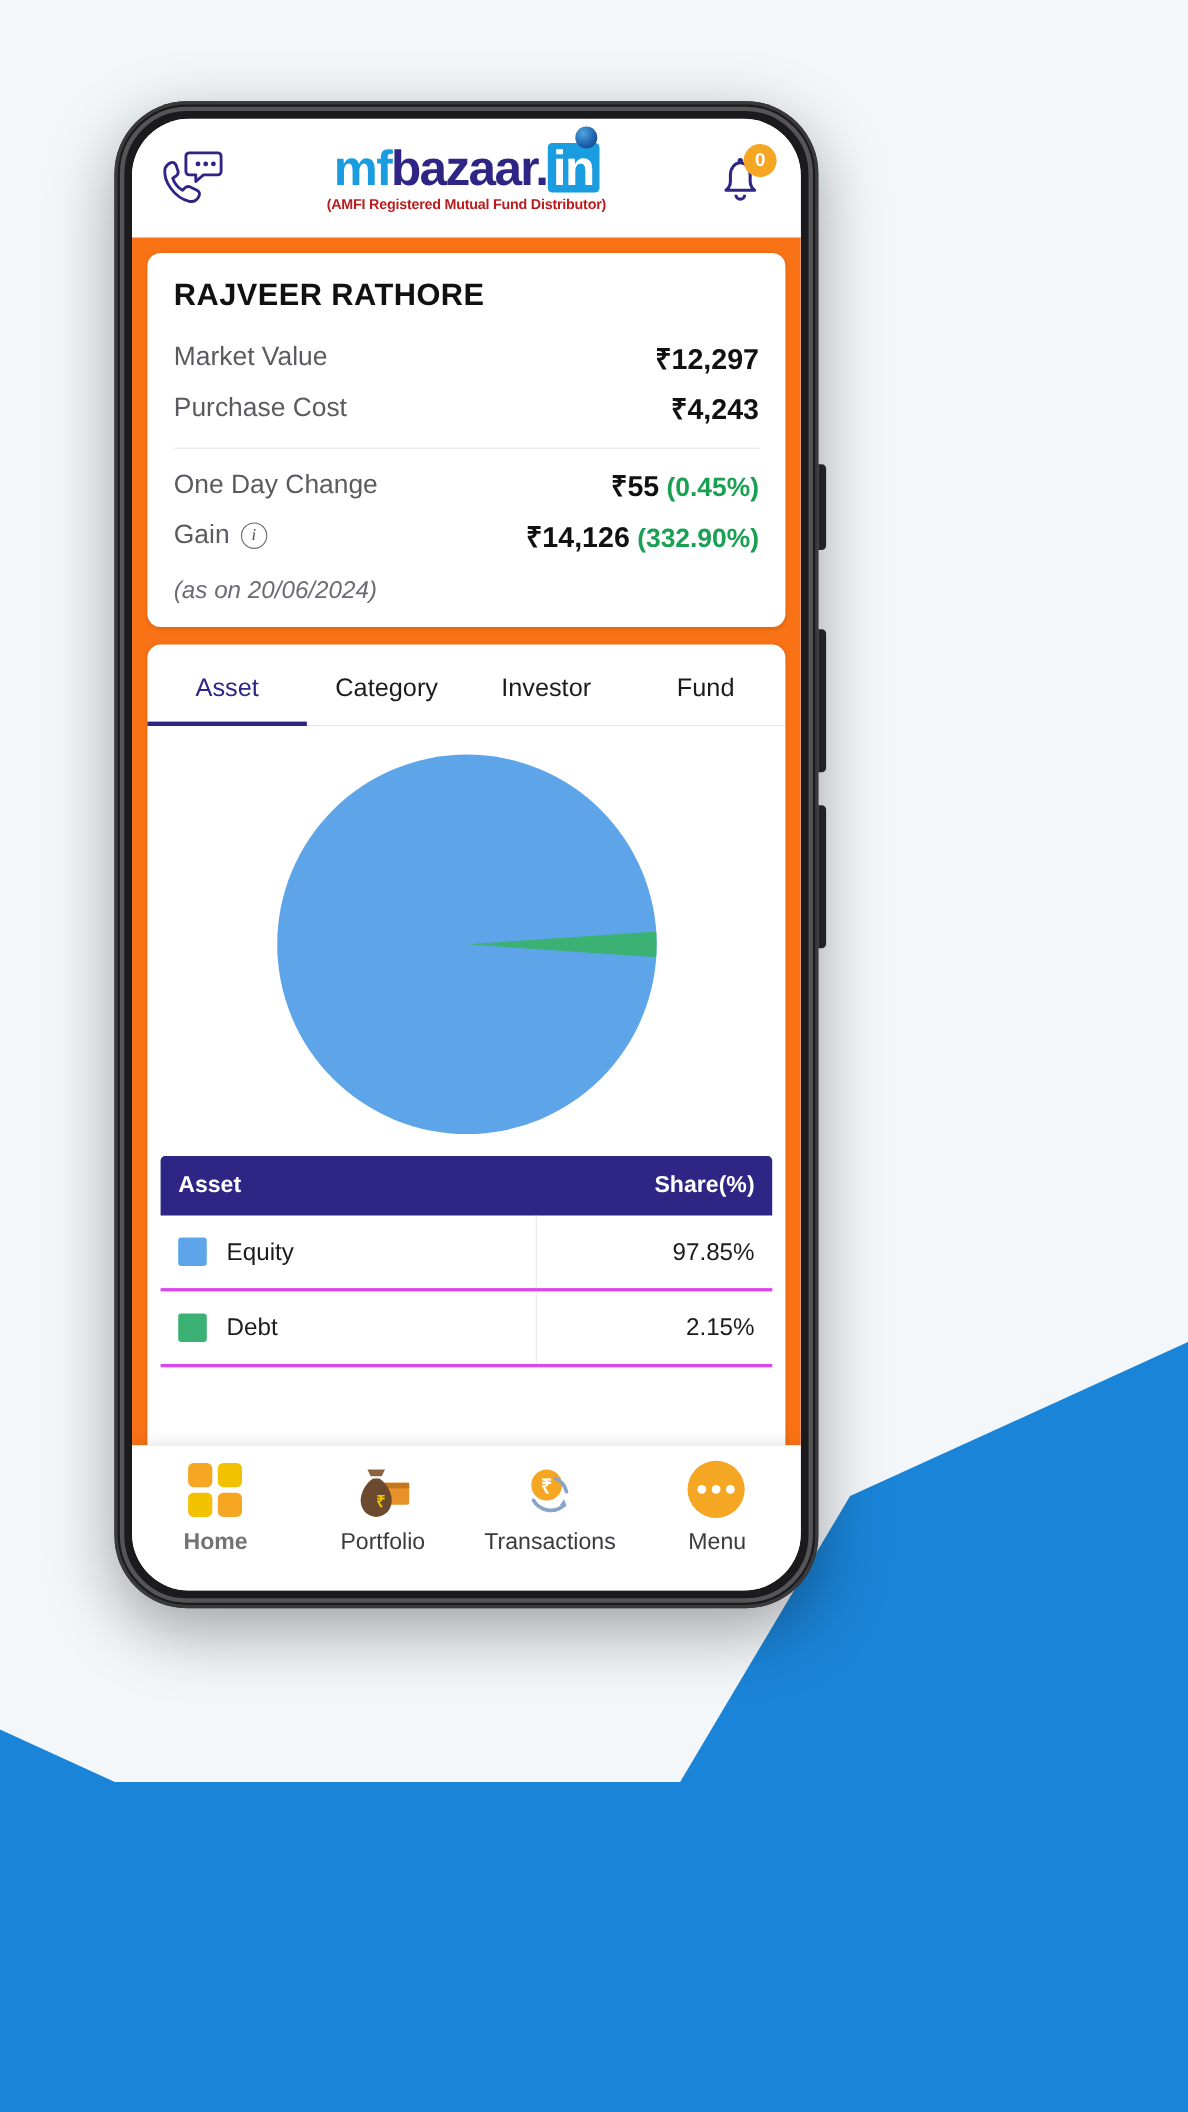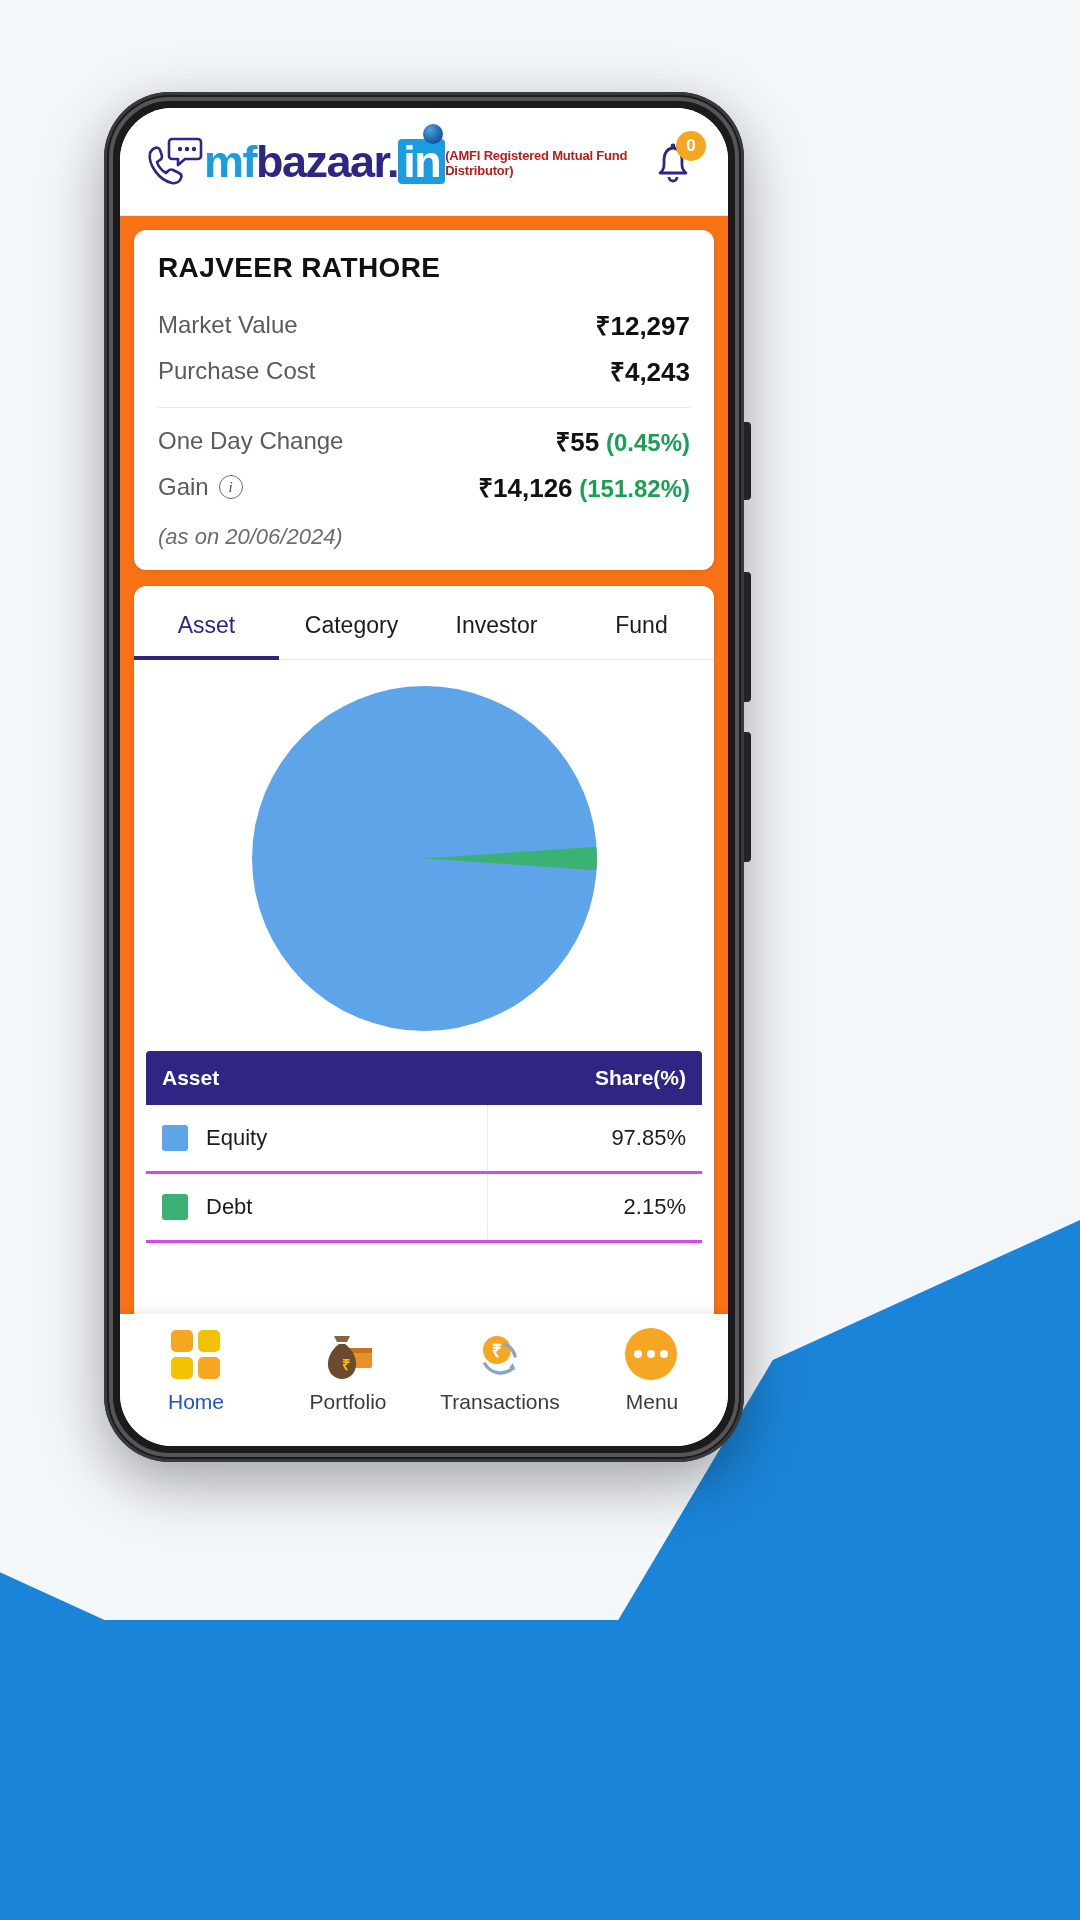--- a/index.html
+++ b/index.html
@@ -65,21 +65,21 @@
 
   
   #app-header {
     height: 108px; flex: 0 0 108px;
     display: flex; align-items: center; justify-content: space-between;
     padding: 0 26px;
     border-bottom: 1px solid #e9e9ee;
     background: #fff;
   }
   #support-icon { width: 58px; height: 50px; position: relative; }
-  #brand { display: flex; flex-direction: row; align-items: center; flex: 1; }
+  #brand { display: flex; flex-direction: column; align-items: center; flex: 1; }
   .brand-logo {
     font-size: 45px; font-weight: bold; letter-spacing: -1.5px;
     line-height: 1; white-space: nowrap; position: relative;
   }
   .brand-logo .mf { color: #1a9de0; }
   .brand-logo .bazaar { color: #2e2585; }
   .brand-logo .dot { color: #2e2585; }
   .in-box {
     display: inline-block; background: #1a9de0; color: #fff;
     padding: 0 5px; border-radius: 4px; position: relative;
@@ -188,21 +188,21 @@
     display: flex; align-items: flex-start; justify-content: space-around;
     padding-top: 14px;
     box-shadow: 0 -2px 12px rgba(0,0,0,.10);
     position: relative; z-index: 3;
   }
   .nav-item {
     display: flex; flex-direction: column; align-items: center; gap: 8px;
     width: 150px;
   }
   .nav-label { font-size: 21px; color: #3a3a40; }
-  .nav-item.active .nav-label { color: #1d4ed8; font-weight: normal; }
+  .nav-item.active .nav-label { color: #737373; font-weight: bold; }
   .nav-ico { width: 54px; height: 54px; position: relative; }
 
   
   .hm { position: absolute; border-radius: 5px; }
   .hm.a { left: 2px;  top: 2px;  width: 22px; height: 22px; background: #f5a623; }
   .hm.b { left: 29px; top: 2px;  width: 22px; height: 22px; background: #f2c200; }
   .hm.c { left: 2px;  top: 29px; width: 22px; height: 22px; background: #f2c200; }
   .hm.d { left: 29px; top: 29px; width: 22px; height: 22px; background: #f5a623; }
 
   
@@ -283,21 +283,21 @@
           </span>
         </div>
 
         <div class="sum-row">
           <span class="sum-label">
             <span>Gain</span>
             <span class="info-i">i</span>
           </span>
           <span>
             <span class="sum-value">₹14,126</span>
-            <span class="sum-pct">(151.82%)</span>
+            <span class="sum-pct">(332.90%)</span>
           </span>
         </div>
 
         <div id="as-on">(as on 20/06/2024)</div>
       </div>
 
       <div class="card">
         <div id="tabs">
           <div class="tab active">Asset</div>
           <div class="tab">Category</div>

